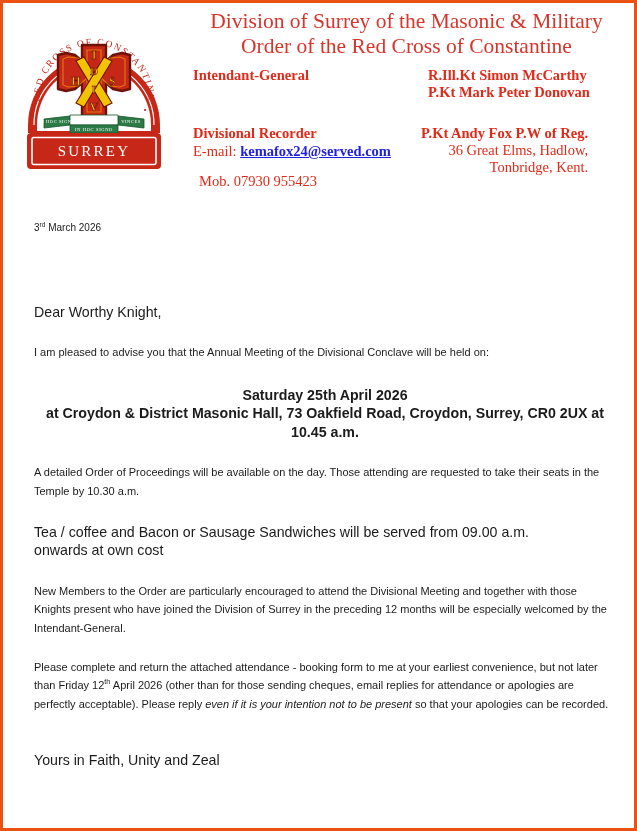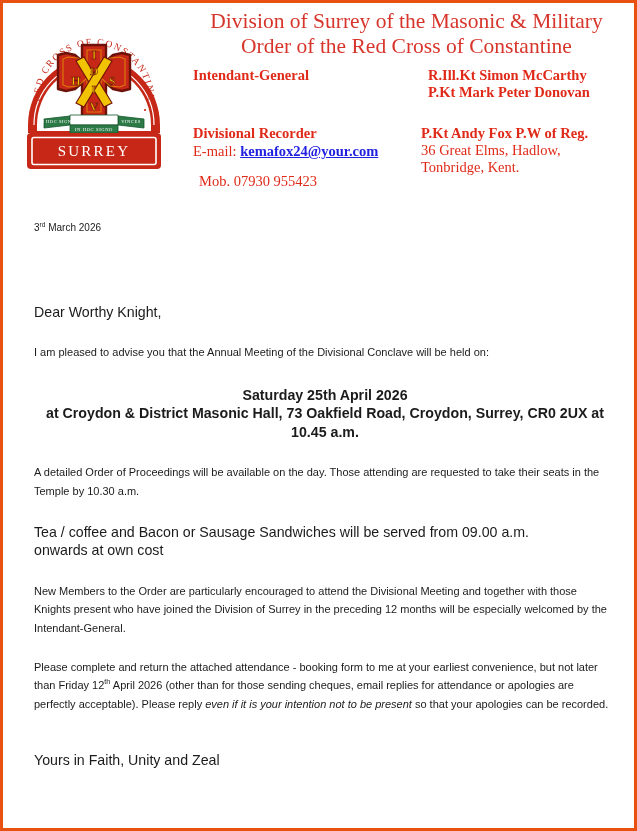--- a/index.html
+++ b/index.html
@@ -112,20 +112,21 @@
     font-size: 14.5px;
     line-height: 18px;
     margin-top: 12px;
     margin-left: 6px;
     white-space: nowrap;
   }
   .rec-right {
     position: absolute;
     left: 238px;
     top: 0;
+    text-align: right;
   }
   .rec-person {
     font-size: 14.5px;
     font-weight: bold;
     line-height: 18px;
     white-space: nowrap;
   }
   .rec-addr {
     font-size: 14.5px;
     line-height: 17px;
@@ -250,21 +251,21 @@
         <div class="officer-row">
           <span class="officer-name">P.Kt Mark Peter Donovan</span>
         </div>
       </div>
 
       <div class="recorder-block">
         <div class="rec-left">
           <div class="rec-title">Divisional Recorder</div>
           <div class="rec-email-line">
             <span>E-mail:</span>
-            <a class="rec-email-link" href="#">kemafox24@your.com</a>
+            <a class="rec-email-link" href="#">kemafox24@served.com</a>
           </div>
           <div class="rec-mob">Mob. 07930 955423</div>
         </div>
         <div class="rec-right">
           <div class="rec-person">P.Kt Andy Fox    P.W of Reg.</div>
           <div class="rec-addr">36 Great Elms, Hadlow,</div>
           <div class="rec-addr">Tonbridge, Kent.</div>
         </div>
       </div>
     </div>

